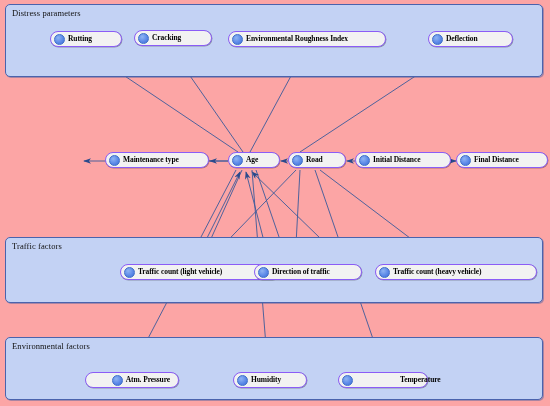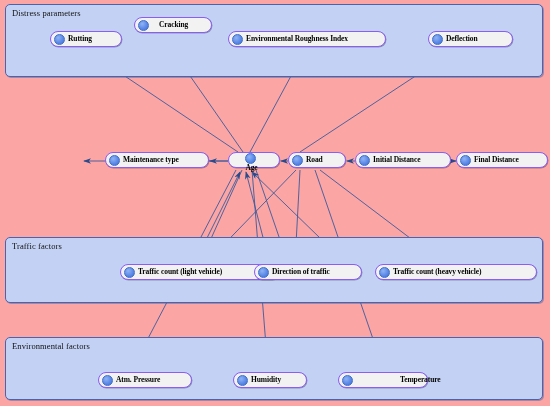--- a/index.html
+++ b/index.html
@@ -107,39 +107,39 @@
   </svg>
 
   <div class="panel" style="left:5px; top:4px; width:538px; height:73px;">
     <div class="panel-title">Distress parameters</div>
   </div>
 
   <div class="node" style="left:50px; top:31px; width:72px;">
     <span class="bullet"></span>
     <span class="label">Rutting</span>
   </div>
-  <div class="node" style="left:134px; top:17px; width:78px;gap:7px;">
+  <div class="node" style="left:134px; top:30px; width:78px;">
     <span class="bullet"></span>
     <span class="label">Cracking</span>
   </div>
   <div class="node" style="left:228px; top:31px; width:158px;">
     <span class="bullet"></span>
     <span class="label">Environmental Roughness Index</span>
   </div>
   <div class="node" style="left:428px; top:31px; width:85px;">
     <span class="bullet"></span>
     <span class="label">Deflection</span>
   </div>
 
 
   <div class="node" style="left:105px; top:152px; width:104px;">
     <span class="bullet"></span>
     <span class="label">Maintenance type</span>
   </div>
-  <div class="node" style="left:228px; top:152px; width:52px;flex-direction:column;">
+  <div class="node" style="left:228px; top:152px; width:52px;">
     <span class="bullet"></span>
     <span class="label">Age</span>
   </div>
   <div class="node" style="left:288px; top:152px; width:58px;">
     <span class="bullet"></span>
     <span class="label">Road</span>
   </div>
   <div class="node" style="left:355px; top:152px; width:96px;">
     <span class="bullet"></span>
     <span class="label">Initial Distance</span>
@@ -163,21 +163,21 @@
   </div>
   <div class="node" style="left:375px; top:264px; width:162px;">
     <span class="bullet"></span>
     <span class="label">Traffic count (heavy vehicle)</span>
   </div>
 
   <div class="panel" style="left:5px; top:337px; width:538px; height:63px;">
     <div class="panel-title">Environmental factors</div>
   </div>
 
-  <div class="node" style="left:98px; top:372px; width:94px;">
+  <div class="node" style="left:85px; top:372px; width:94px;justify-content:flex-end;">
     <span class="bullet"></span>
     <span class="label">Atm. Pressure</span>
   </div>
   <div class="node" style="left:233px; top:372px; width:74px;">
     <span class="bullet"></span>
     <span class="label">Humidity</span>
   </div>
   <div class="node" style="left:338px; top:372px; width:90px;gap:44px;">
     <span class="bullet"></span>
     <span class="label">Temperature</span>

